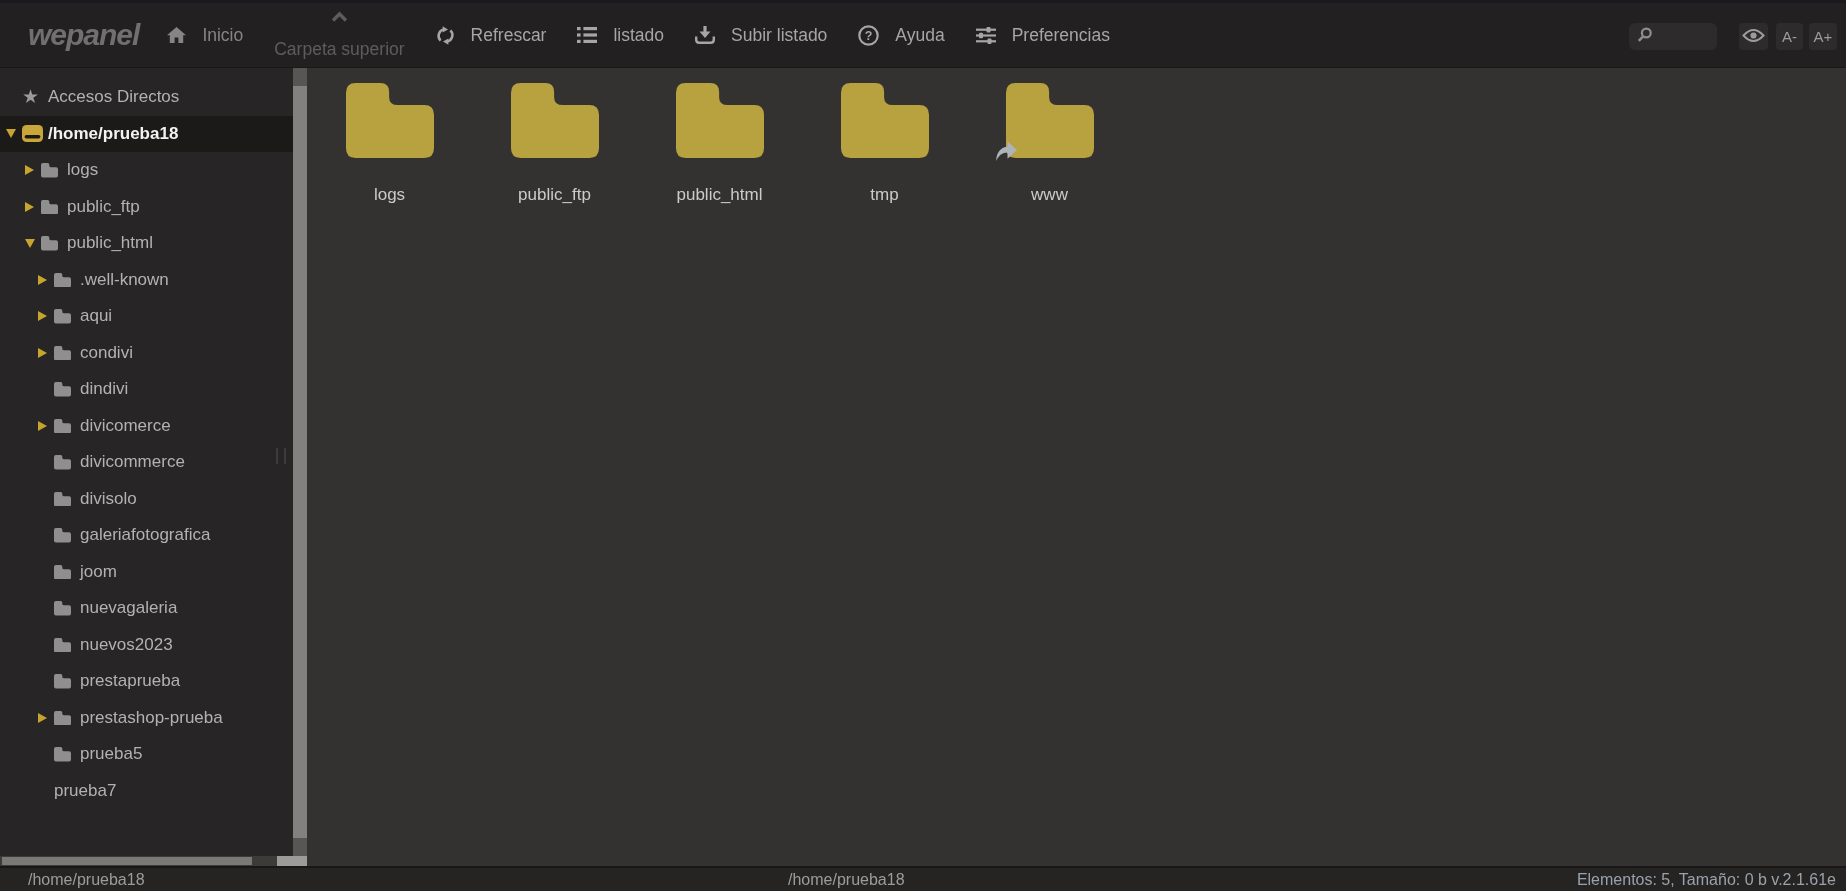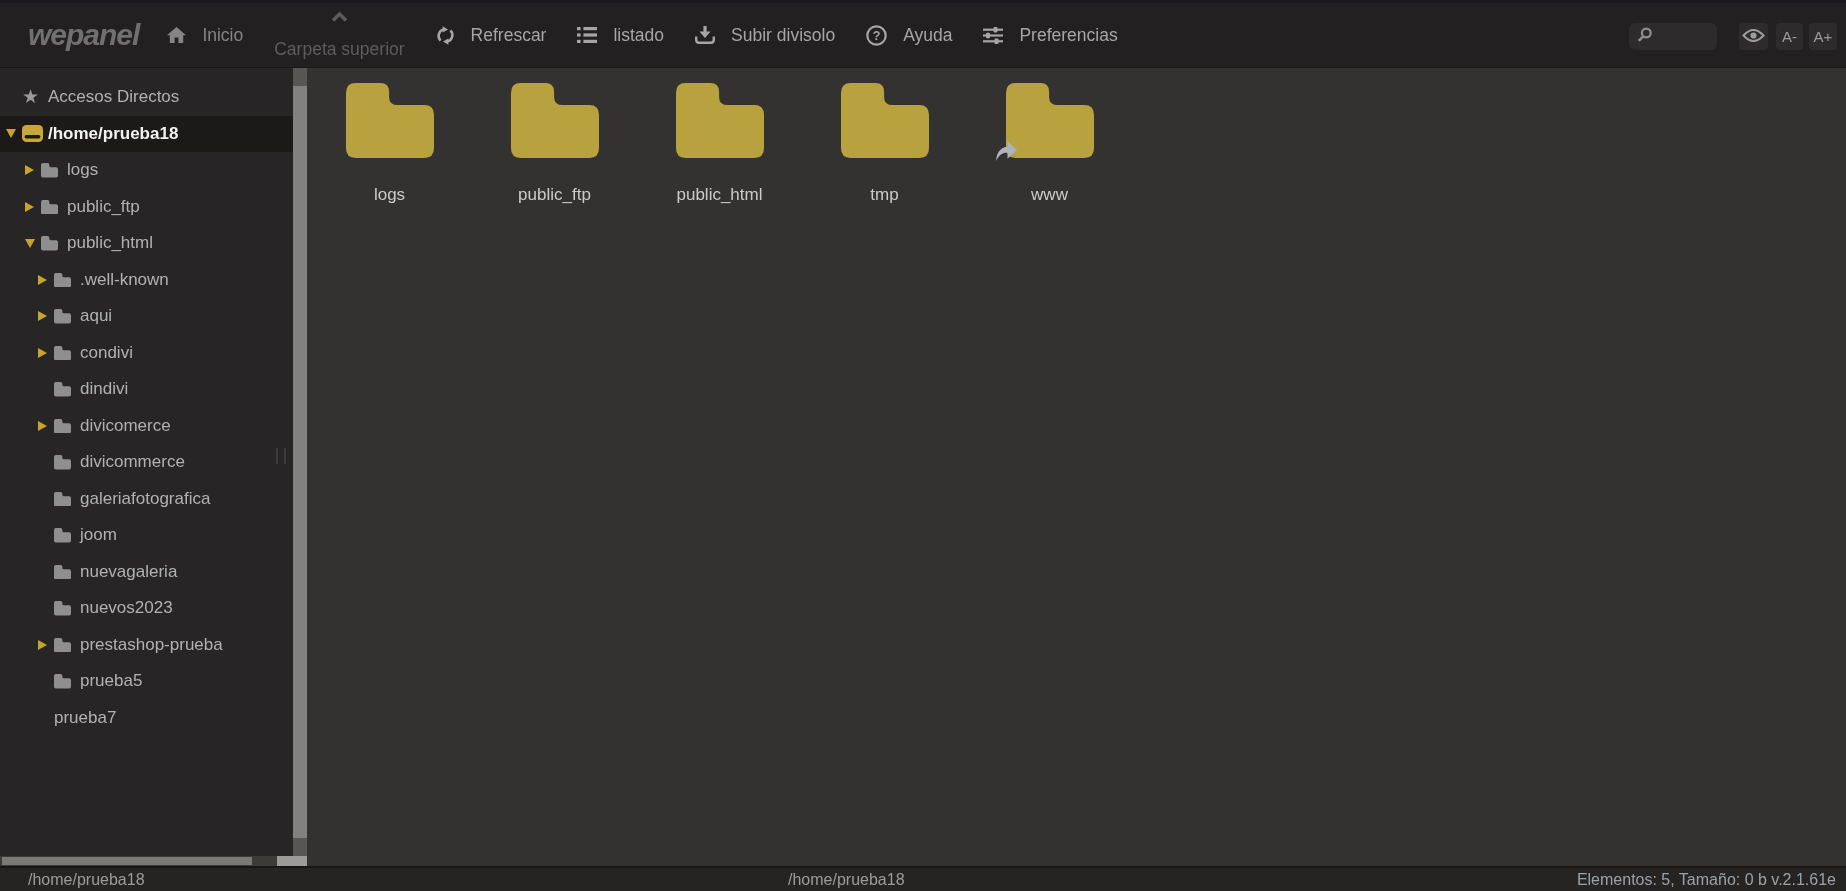--- a/index.html
+++ b/index.html
@@ -175,21 +175,21 @@
           <span class="tlabel">listado</span>
         </button>
         <button class="titem ">
           <span class="ticon">
             <svg width="20" height="18" viewBox="0 0 20 18">
               <rect x="8.4" y="0" width="3.2" height="6" fill="currentColor"></rect>
               <path d="M4.5 5.5 H15.5 L10 12 Z" fill="currentColor"></path>
               <path d="M1.2 10.5 V13.8 Q1.2 16.8 4.2 16.8 H15.8 Q18.8 16.8 18.8 13.8 V10.5" fill="none" stroke="currentColor" stroke-width="2.4"></path>
             </svg>
           </span>
-          <span class="tlabel">Subir divisolo</span>
+          <span class="tlabel">Subir listado</span>
         </button>
         <button class="titem ">
           <span class="ticon">
             <svg width="21" height="21" viewBox="0 0 21 21">
               <circle cx="10.5" cy="10.5" r="9.2" fill="none" stroke="currentColor" stroke-width="2.2"></circle>
               <text x="10.5" y="15" text-anchor="middle" font-size="12.5" font-weight="bold" fill="currentColor" font-family="Liberation Sans, sans-serif">?</text>
             </svg>
           </span>
           <span class="tlabel">Ayuda</span>
         </button>
@@ -343,20 +343,29 @@
           </span>
           <span>divicommerce</span>
         </div>
         <div class="trow lvl2">
           <span class="caret"></span>
           <span class="ticn">
             <svg width="17" height="14.5" viewBox="0 0 100 85">
               <path d="M11 0 H39 Q49 0 49 10 V16 Q49 25 59 25 H89 Q100 25 100 36 V74 Q100 85 89 85 H11 Q0 85 0 74 V11 Q0 0 11 0 Z" fill="#8f8f8f"></path>
             </svg>
           </span>
+          <span>divisolo</span>
+        </div>
+        <div class="trow lvl2">
+          <span class="caret"></span>
+          <span class="ticn">
+            <svg width="17" height="14.5" viewBox="0 0 100 85">
+              <path d="M11 0 H39 Q49 0 49 10 V16 Q49 25 59 25 H89 Q100 25 100 36 V74 Q100 85 89 85 H11 Q0 85 0 74 V11 Q0 0 11 0 Z" fill="#8f8f8f"></path>
+            </svg>
+          </span>
           <span>galeriafotografica</span>
         </div>
         <div class="trow lvl2">
           <span class="caret"></span>
           <span class="ticn">
             <svg width="17" height="14.5" viewBox="0 0 100 85">
               <path d="M11 0 H39 Q49 0 49 10 V16 Q49 25 59 25 H89 Q100 25 100 36 V74 Q100 85 89 85 H11 Q0 85 0 74 V11 Q0 0 11 0 Z" fill="#8f8f8f"></path>
             </svg>
           </span>
           <span>joom</span>
@@ -371,20 +380,29 @@
           <span>nuevagaleria</span>
         </div>
         <div class="trow lvl2">
           <span class="caret"></span>
           <span class="ticn">
             <svg width="17" height="14.5" viewBox="0 0 100 85">
               <path d="M11 0 H39 Q49 0 49 10 V16 Q49 25 59 25 H89 Q100 25 100 36 V74 Q100 85 89 85 H11 Q0 85 0 74 V11 Q0 0 11 0 Z" fill="#8f8f8f"></path>
             </svg>
           </span>
           <span>nuevos2023</span>
+        </div>
+        <div class="trow lvl2">
+          <span class="caret"></span>
+          <span class="ticn">
+            <svg width="17" height="14.5" viewBox="0 0 100 85">
+              <path d="M11 0 H39 Q49 0 49 10 V16 Q49 25 59 25 H89 Q100 25 100 36 V74 Q100 85 89 85 H11 Q0 85 0 74 V11 Q0 0 11 0 Z" fill="#8f8f8f"></path>
+            </svg>
+          </span>
+          <span>prestaprueba</span>
         </div>
         <div class="trow lvl2">
           <span class="caret">
             <i class="right"></i>
           </span>
           <span class="ticn">
             <svg width="17" height="14.5" viewBox="0 0 100 85">
               <path d="M11 0 H39 Q49 0 49 10 V16 Q49 25 59 25 H89 Q100 25 100 36 V74 Q100 85 89 85 H11 Q0 85 0 74 V11 Q0 0 11 0 Z" fill="#8f8f8f"></path>
             </svg>
           </span>

